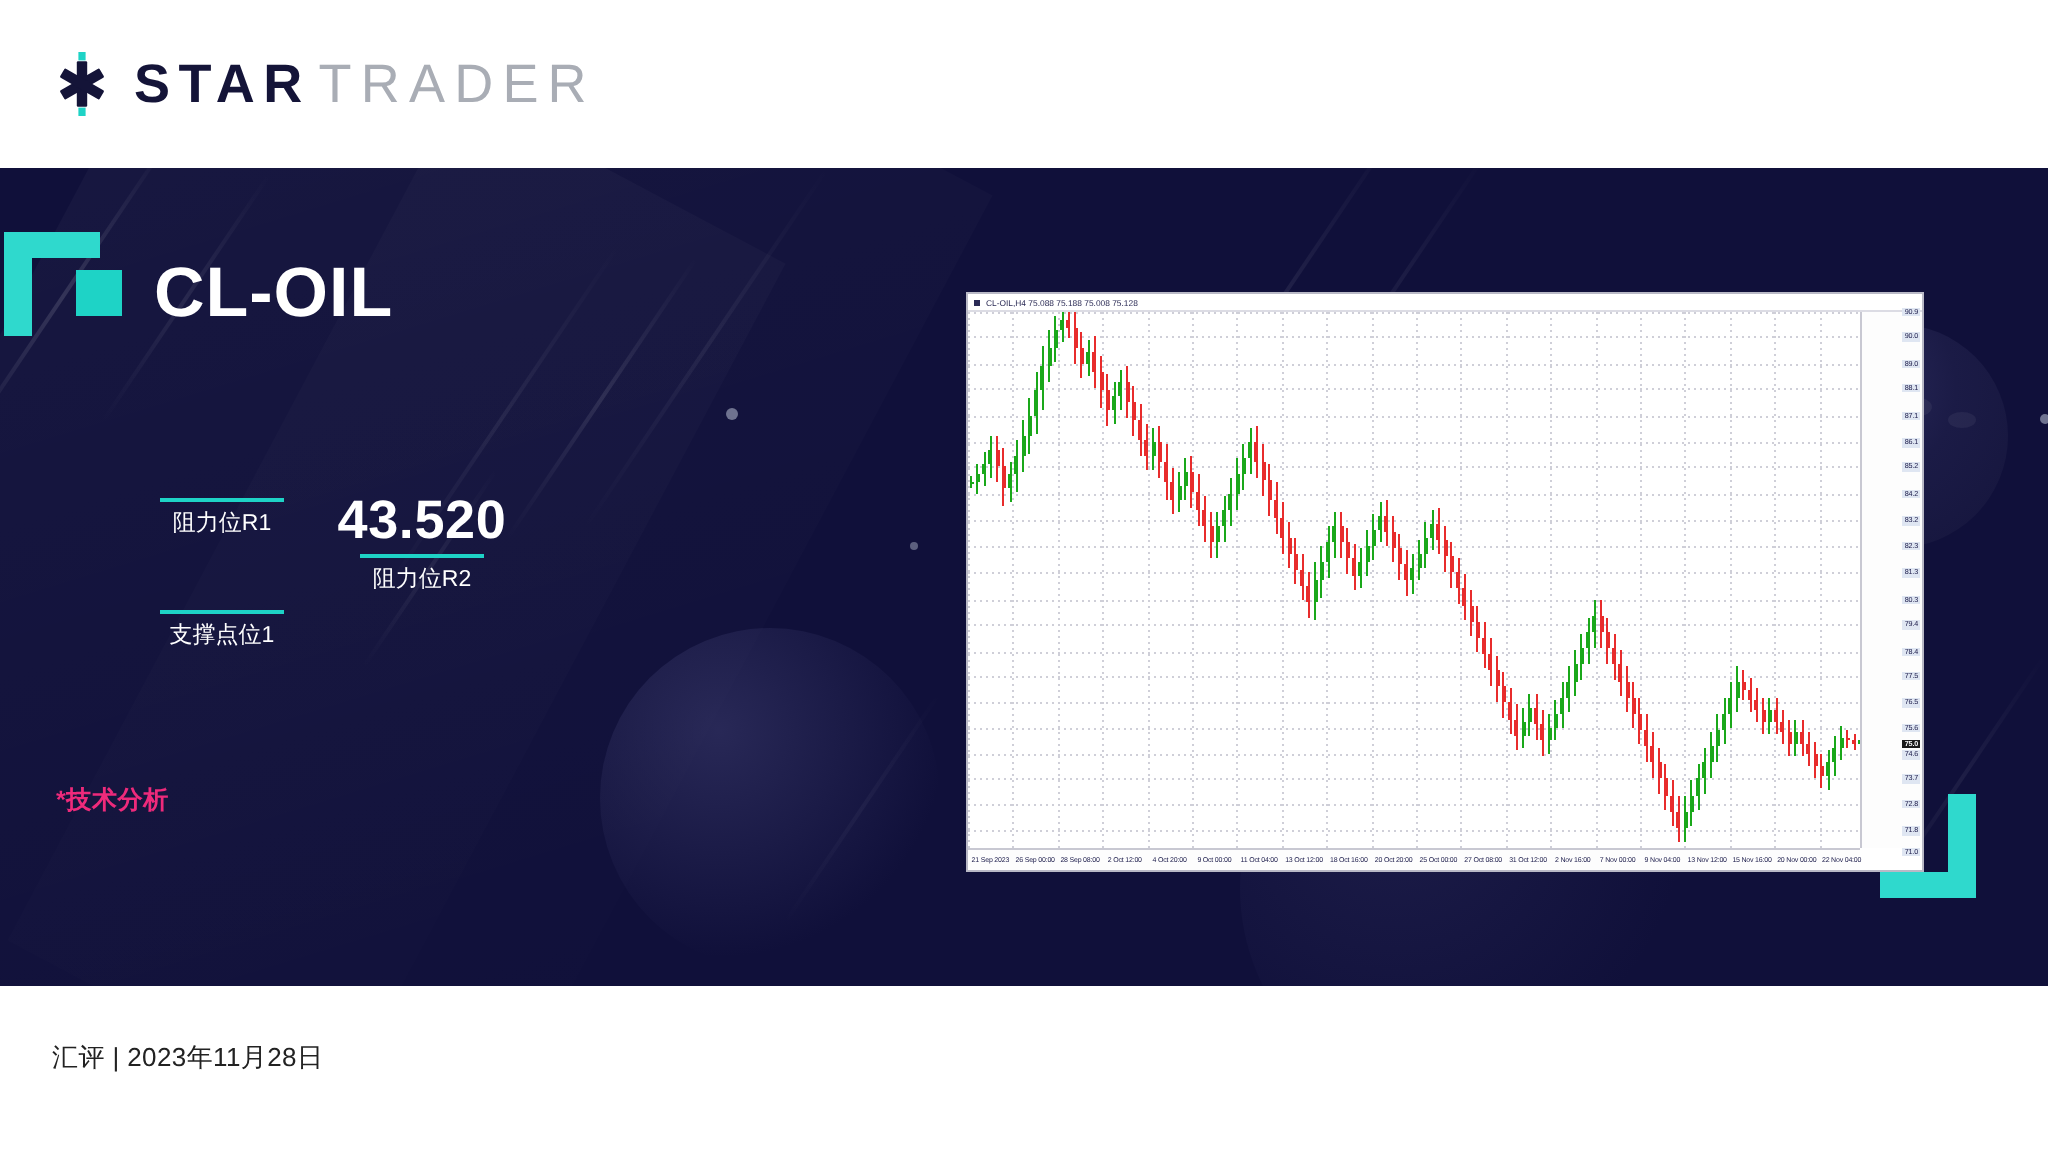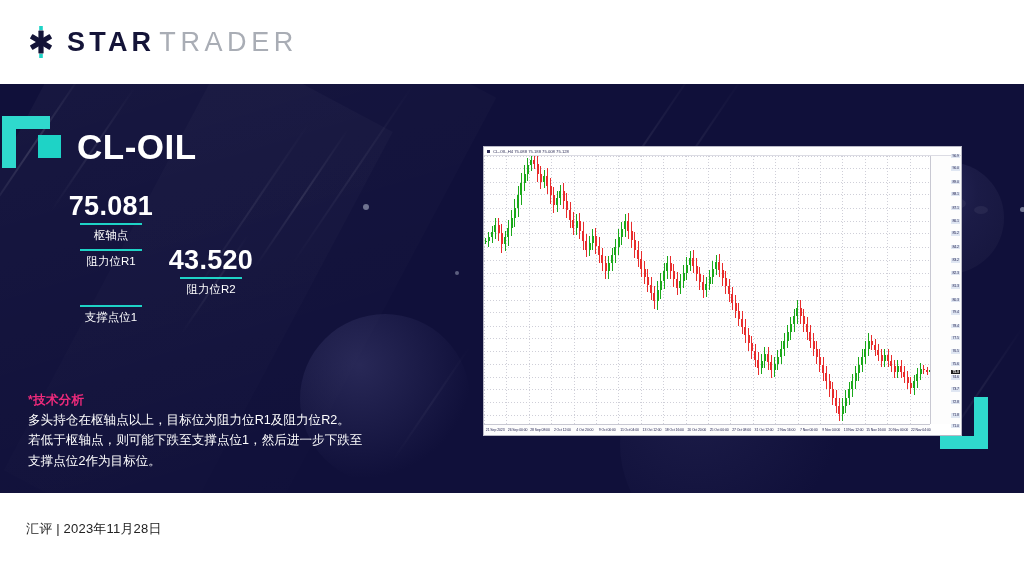--- a/index.html
+++ b/index.html
@@ -157,49 +157,39 @@
     </div>
 
     <div class="streak" style="left:930px;top:300px;width:1.5px;height:60px;transform:rotate(90deg);opacity:.35;"></div>
   </div>
 
   <div class="title-row">
     <span class="title-sq"></span>
     <span class="title-text">CL-OIL</span>
   </div>
 
-  <div class="stat" style="left:48px; top:192px; width:126px;">
-    <div class="val">75.081</div>
-    <div class="rule" style="width:62px;"></div>
-    <div class="lab">枢轴点</div>
-  </div>
 
   <div class="stat" style="left:48px; top:246px; width:126px;">
     <div class="rule" style="width:62px;"></div>
     <div class="lab">阻力位R1</div>
   </div>
 
   <div class="stat" style="left:148px; top:246px; width:126px;">
     <div class="val">43.520</div>
     <div class="rule" style="width:62px;"></div>
     <div class="lab">阻力位R2</div>
   </div>
 
   <div class="stat" style="left:48px; top:302px; width:126px;">
     <div class="rule" style="width:62px;"></div>
     <div class="lab">支撑点位1</div>
   </div>
 
 
   <div class="ta-title">*技术分析</div>
-  <div class="ta-body">
-    <div>多头持仓在枢轴点以上，目标位为阻力位R1及阻力位R2。</div>
-    <div>若低于枢轴点，则可能下跌至支撑点位1，然后进一步下跌至</div>
-    <div>支撑点位2作为目标位。</div>
-  </div>
 
   <div class="chart">
     <div class="chart-head">
       <span class="sqmark"></span>
       <span>CL-OIL,H4  75.088 75.188 75.008 75.128</span>
     </div>
 
     <div class="plot">
       <div class="grid" id="grid">
           <div class="gl-v" style="left: 0px;"></div>

